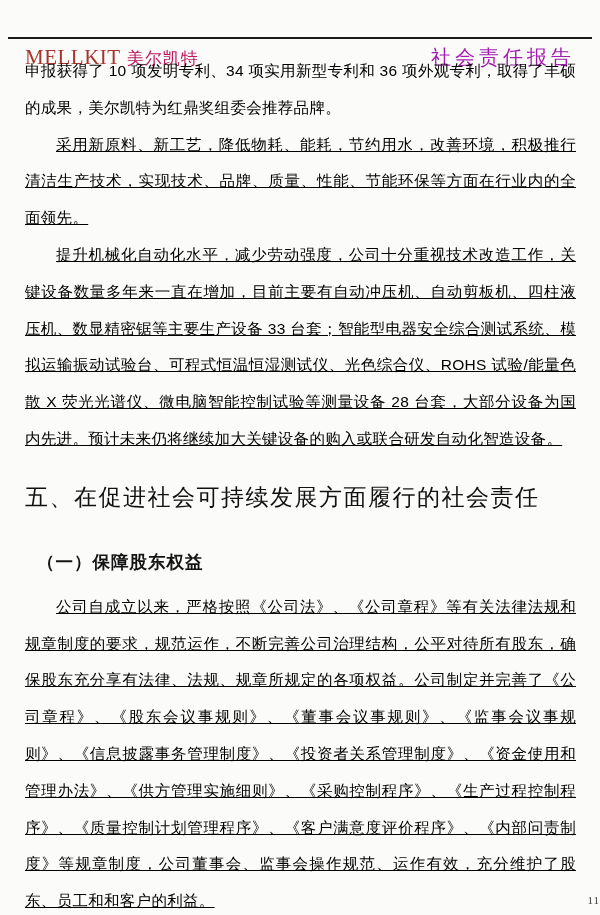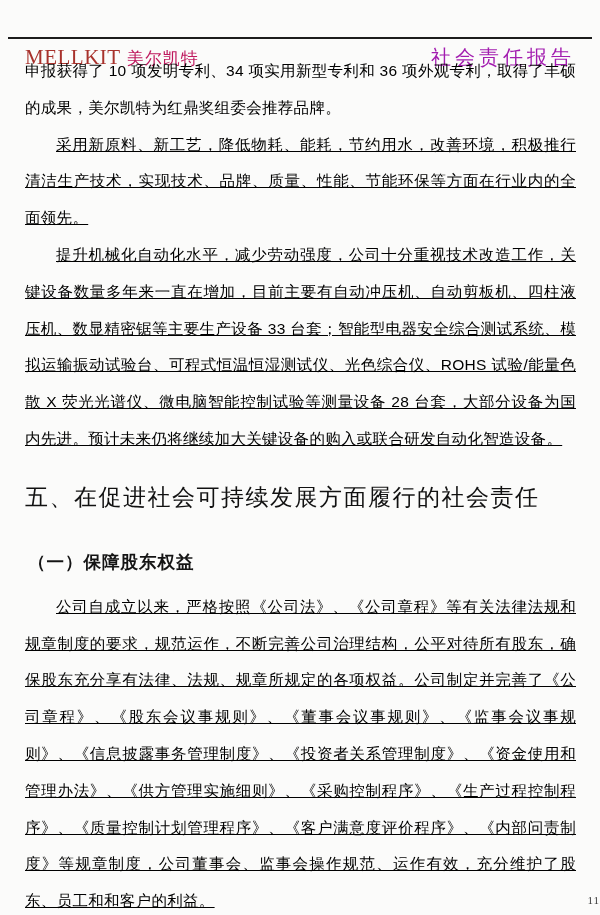--- a/index.html
+++ b/index.html
@@ -77,21 +77,21 @@
   .section-heading {
     margin: 25px 0 0 0;
     font-family: "Liberation Serif", serif;
     font-weight: normal;
     font-size: 23px;
     line-height: 30px;
     letter-spacing: 1.5px;
     color: #111;
   }
   .sub-heading {
-    margin: 37px 0 0 3px;
+    margin: 37px 0 0 12px;
     font-weight: bold;
     font-size: 17.5px;
     line-height: 24px;
     letter-spacing: 1px;
     color: #141414;
   }
   .para-after-heading {
     margin-top: 15px;
   }
   

